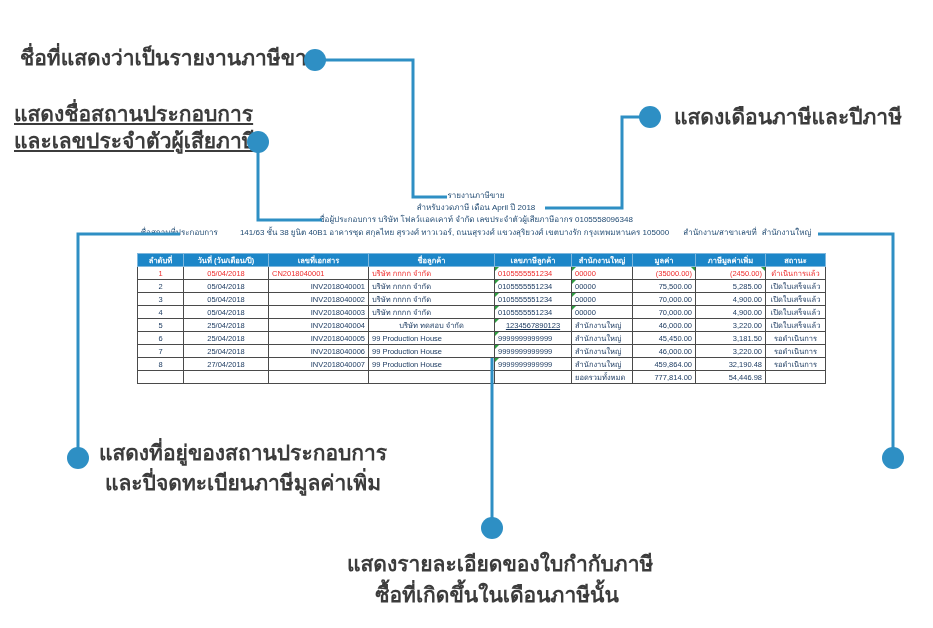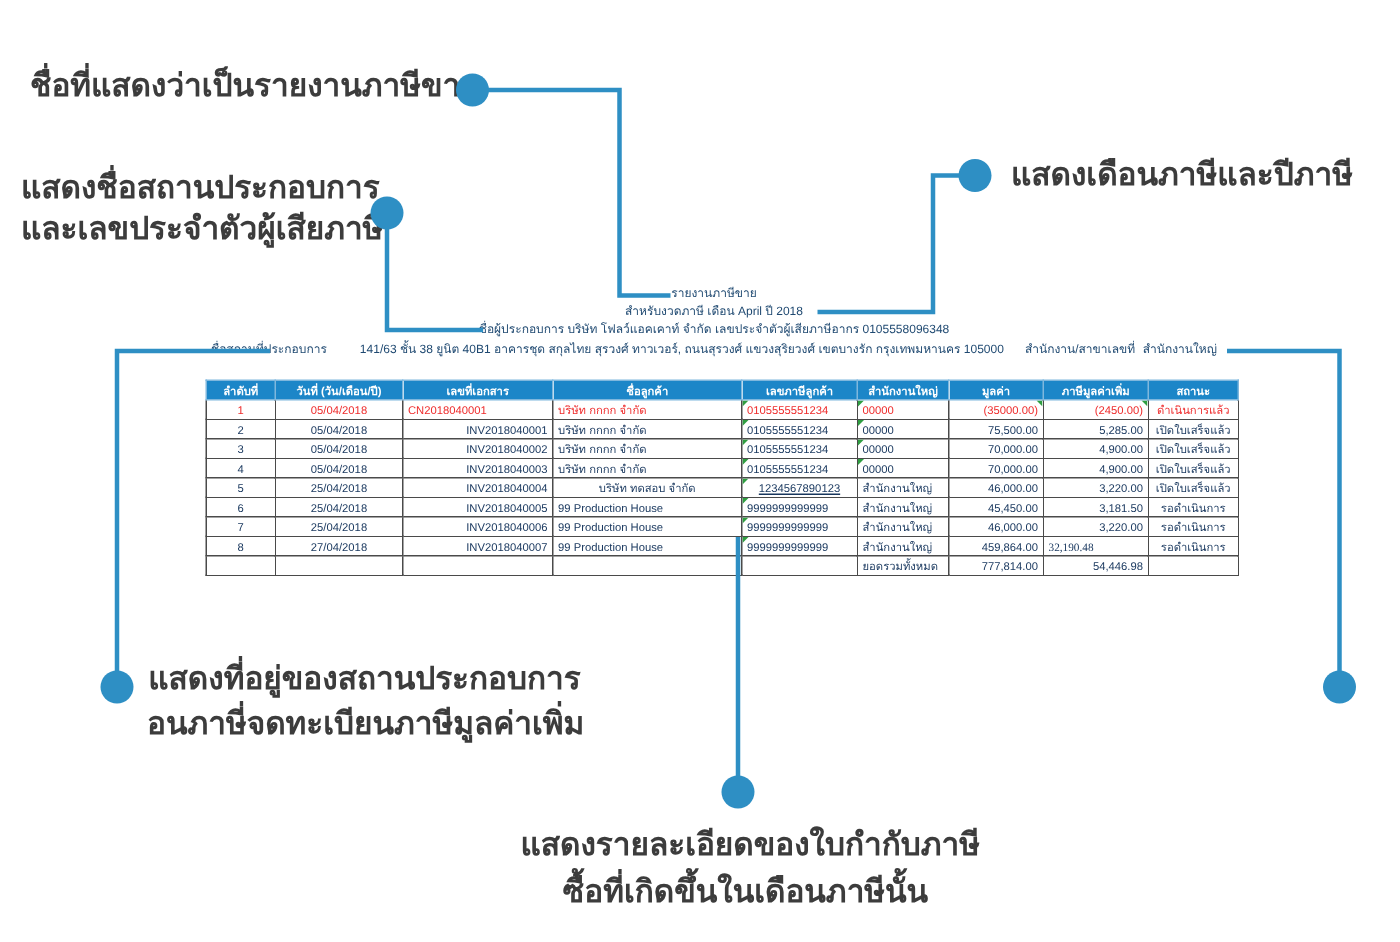--- a/index.html
+++ b/index.html
@@ -7,21 +7,21 @@
     position:relative;width:933px;height:628px;background:#ffffff;overflow:hidden;
     font-family:"Liberation Sans","DejaVu Sans",sans-serif;
   }
   
   .ann{
     position:absolute;color:#3c3c3c;font-weight:600;font-size:21px;line-height:27px;
     white-space:nowrap;
   }
   .ann.center{text-align:center;}
   #ann-title{left:20px;top:44px;}
-  #ann-operator{left:14px;top:112px;}
+  #ann-operator{left:14px;top:100px;text-decoration:underline;}
   #ann-period{left:674px;top:103px;}
   #ann-address{left:98px;top:438px;width:290px;line-height:30px;}
   #ann-branch{left:616px;top:433px;width:285px;line-height:30px;}
   #ann-details{left:347px;top:548px;width:300px;line-height:31px;}
   
   #connector-svg{position:absolute;left:0;top:0;pointer-events:none;}
   
   .rline{position:absolute;left:137px;width:678px;text-align:center;color:#1F4971;font-size:8px;line-height:11px;white-space:nowrap;}
   #r-title{top:190px;}
   #r-period{top:202px;}
@@ -62,21 +62,21 @@
     <div>แสดงชื่อสถานประกอบการ</div>
     <div>และเลขประจำตัวผู้เสียภาษี</div>
   </div>
 
   <div class="ann" id="ann-period">
     <span>แสดงเดือนภาษีและปีภาษี</span>
   </div>
 
   <div class="ann center" id="ann-address">
     <div>แสดงที่อยู่ของสถานประกอบการ</div>
-    <div>อนภาษี่จดทะเบียนภาษีมูลค่าเพิ่ม</div>
+    <div>และปี่จดทะเบียนภาษีมูลค่าเพิ่ม</div>
   </div>
 
 
   <div class="ann center" id="ann-details">
     <div>แสดงรายละเอียดของใบกำกับภาษี</div>
     <div>ซื้อที่เกิดขึ้นในเดือนภาษีนั้น</div>
   </div>
 
   <div class="rline" id="r-title">รายงานภาษีขาย</div>
   <div class="rline" id="r-period">สำหรับงวดภาษี เดือน April ปี 2018</div>
@@ -195,21 +195,21 @@
           <td style="text-align: center;">รอดำเนินการ</td>
         </tr>
         <tr>
           <td style="text-align: center;">8</td>
           <td style="text-align: center;">27/04/2018</td>
           <td style="text-align: right;">INV2018040007</td>
           <td style="text-align: left;">99 Production House</td>
           <td class="gc" style="text-align: left;">9999999999999</td>
           <td style="text-align: left;">สำนักงานใหญ่</td>
           <td style="text-align: right; margin-left: 20px;">459,864.00</td>
-          <td style="text-align: left; font-family: Liberation Serif, serif;">32,190.48</td>
+          <td style="text-align: right;">32,190.48</td>
           <td style="text-align: center;">รอดำเนินการ</td>
         </tr>
         <tr>
           <td style="text-align: center;"></td>
           <td style="text-align: center;"></td>
           <td style="text-align: right;"></td>
           <td style="text-align: left;"></td>
           <td style="text-align: left;"></td>
           <td style="text-align: left;">ยอดรวมทั้งหมด</td>
           <td style="text-align: right;">777,814.00</td>

